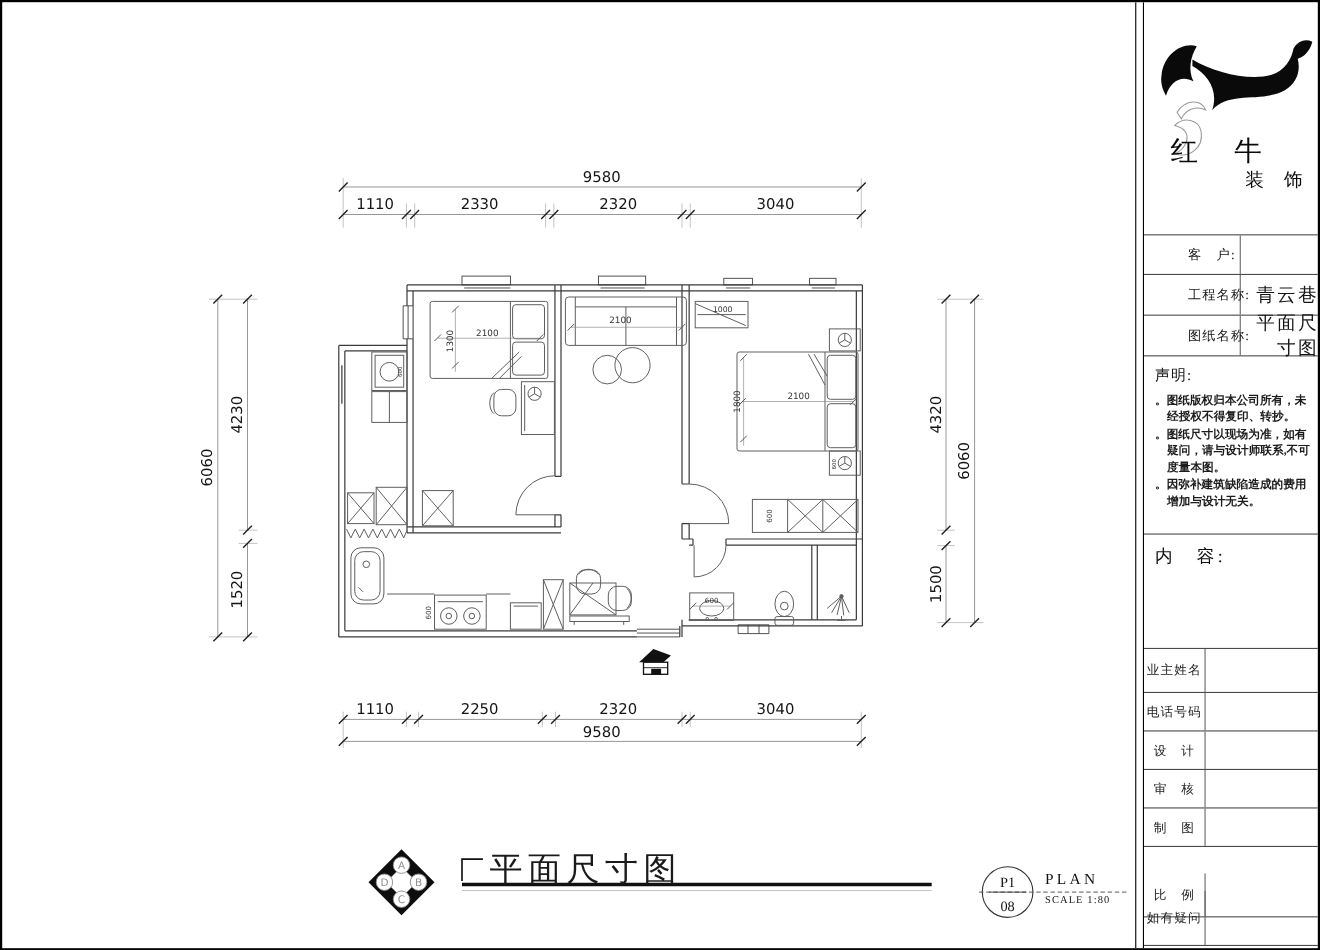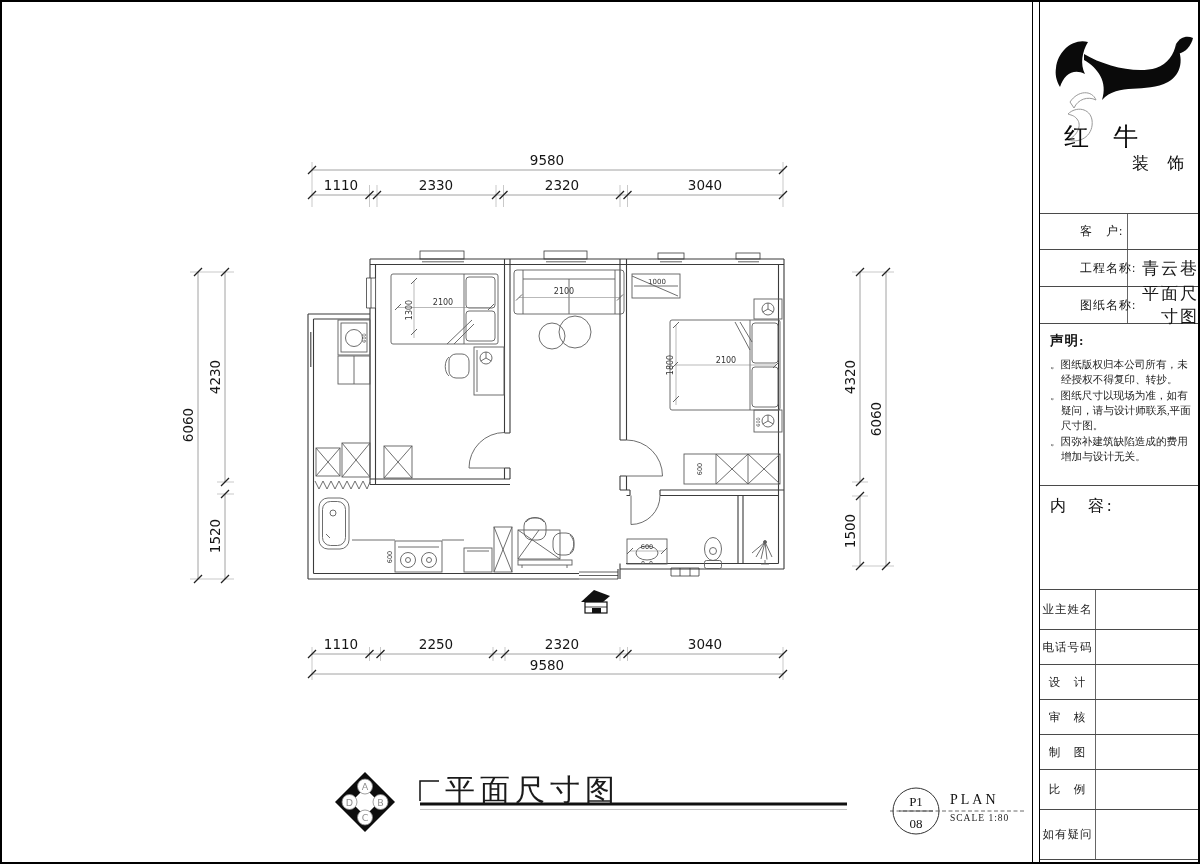--- a/index.html
+++ b/index.html
@@ -7,40 +7,40 @@
         font-family:"Liberation Serif", serif;}
   svg text{font-family:"DejaVu Sans", sans-serif;}
   svg text.cjk{font-family:"Liberation Serif", serif;}
   svg text.serif{font-family:"Liberation Serif", serif;}
 
   
   .tb{position:absolute;left:1030px;top:0;width:166px;height:860px;border-left:1.5px solid #000;}
   .tb-inner{position:absolute;left:6px;top:0;right:0;bottom:0;border-left:1.5px solid #000;}
   .tb-sec{position:absolute;left:0;right:0;border-bottom:1px solid #4a4a4a;box-sizing:border-box;}
   .logo-sec{top:0;height:212px;}
-  .logo-name{position:absolute;left:24px;top:118px;font-size:25px;letter-spacing:9px;color:#0a0a0a;white-space:nowrap;}
+  .logo-name{position:absolute;left:24px;top:118px;font-size:25px;letter-spacing:9px;color:#0a0a0a;white-space:nowrap;font-family:Liberation Mono, monospace;}
   .logo-sub{position:absolute;left:92px;top:150px;font-size:17px;letter-spacing:7px;color:#0a0a0a;white-space:nowrap;}
   .fieldrow{display:flex;align-items:center;}
   .fr1{top:212px;height:36px;}
   .fr2{top:248px;height:37px;}
   .fr3{top:285px;height:37px;}
   .f-label{width:56px;height:100%;border-right:1px solid #666;box-sizing:border-box;display:flex;align-items:center;
            padding-left:8px;font-size:12px;letter-spacing:1px;color:#161616;white-space:nowrap;margin-left:32px;}
   .f-value{flex:1;text-align:right;font-size:17px;letter-spacing:2px;color:#161616;}
   .stmt-sec{top:322px;height:162px;padding:8px 6px 0 10px;}
-  .stmt-head{font-size:13.5px;font-weight:bold;color:#111;margin-bottom:7px;letter-spacing:1px;}
-  .stmt-item{font-size:10.6px;line-height:15px;color:#1c1c1c;text-indent:-11px;padding-left:11px;margin-bottom:1px;font-weight:normal;}
+  .stmt-head{font-size:13.5px;font-weight:normal;color:#111;margin-bottom:7px;letter-spacing:1px;}
+  .stmt-item{font-size:10.6px;line-height:15px;color:#1c1c1c;text-indent:-11px;padding-left:11px;margin-bottom:1px;font-weight:bold;}
   .content-sec{top:484px;height:104px;padding:10px 0 0 10px;}
   .content-head{font-size:16px;letter-spacing:3px;color:#0d0d0d;}
   .sigrow{display:flex;align-items:center;}
   .s-label{width:56px;height:100%;border-right:1px solid #666;box-sizing:border-box;display:flex;align-items:center;
            justify-content:center;font-size:11.5px;letter-spacing:1px;color:#222;white-space:nowrap;}
   .s-value{flex:1;}
   .sr1{top:588px;height:40px;} .sr2{top:628px;height:35px;} .sr3{top:663px;height:35px;}
-  .sr4{top:698px;height:35px;} .sr5{top:733px;height:35px;} .sr6{top:768px;height:40px;font-family:Liberation Mono, monospace;} .sr7{top:808px;height:50px;}
+  .sr4{top:698px;height:35px;} .sr5{top:733px;height:35px;} .sr6{top:792px;height:40px;font-family:Liberation Mono, monospace;} .sr7{top:808px;height:50px;}
 </style>
 </head>
 <body>
 
 <div class="page">
 
   
   <svg width="1030" height="864" viewBox="0 0 1030 864">
 
     <g stroke="#3b3b3b" stroke-width="1.1" fill="none">
@@ -365,21 +365,21 @@
         <div class="f-value">青云巷</div>
       </div>
       <div class="tb-sec fieldrow fr3">
         <div class="f-label">图纸名称:</div>
         <div class="f-value">平面尺寸图</div>
       </div>
 
       <div class="tb-sec stmt-sec">
         <div class="stmt-head">声明:</div>
         <div class="stmt-item">。图纸版权归本公司所有，未经授权不得复印、转抄。</div>
-        <div class="stmt-item">。图纸尺寸以现场为准，如有疑问，请与设计师联系,平面尺寸图。</div>
+        <div class="stmt-item">。图纸尺寸以现场为准，如有疑问，请与设计师联系,不可度量本图。</div>
         <div class="stmt-item">。因弥补建筑缺陷造成的费用增加与设计无关。</div>
       </div>
 
       <div class="tb-sec content-sec">
         <div class="content-head">内　容:</div>
       </div>
 
       <div class="tb-sec sigrow sr1">
         <div class="s-label">业主姓名</div>
           <div class="s-value"></div>

